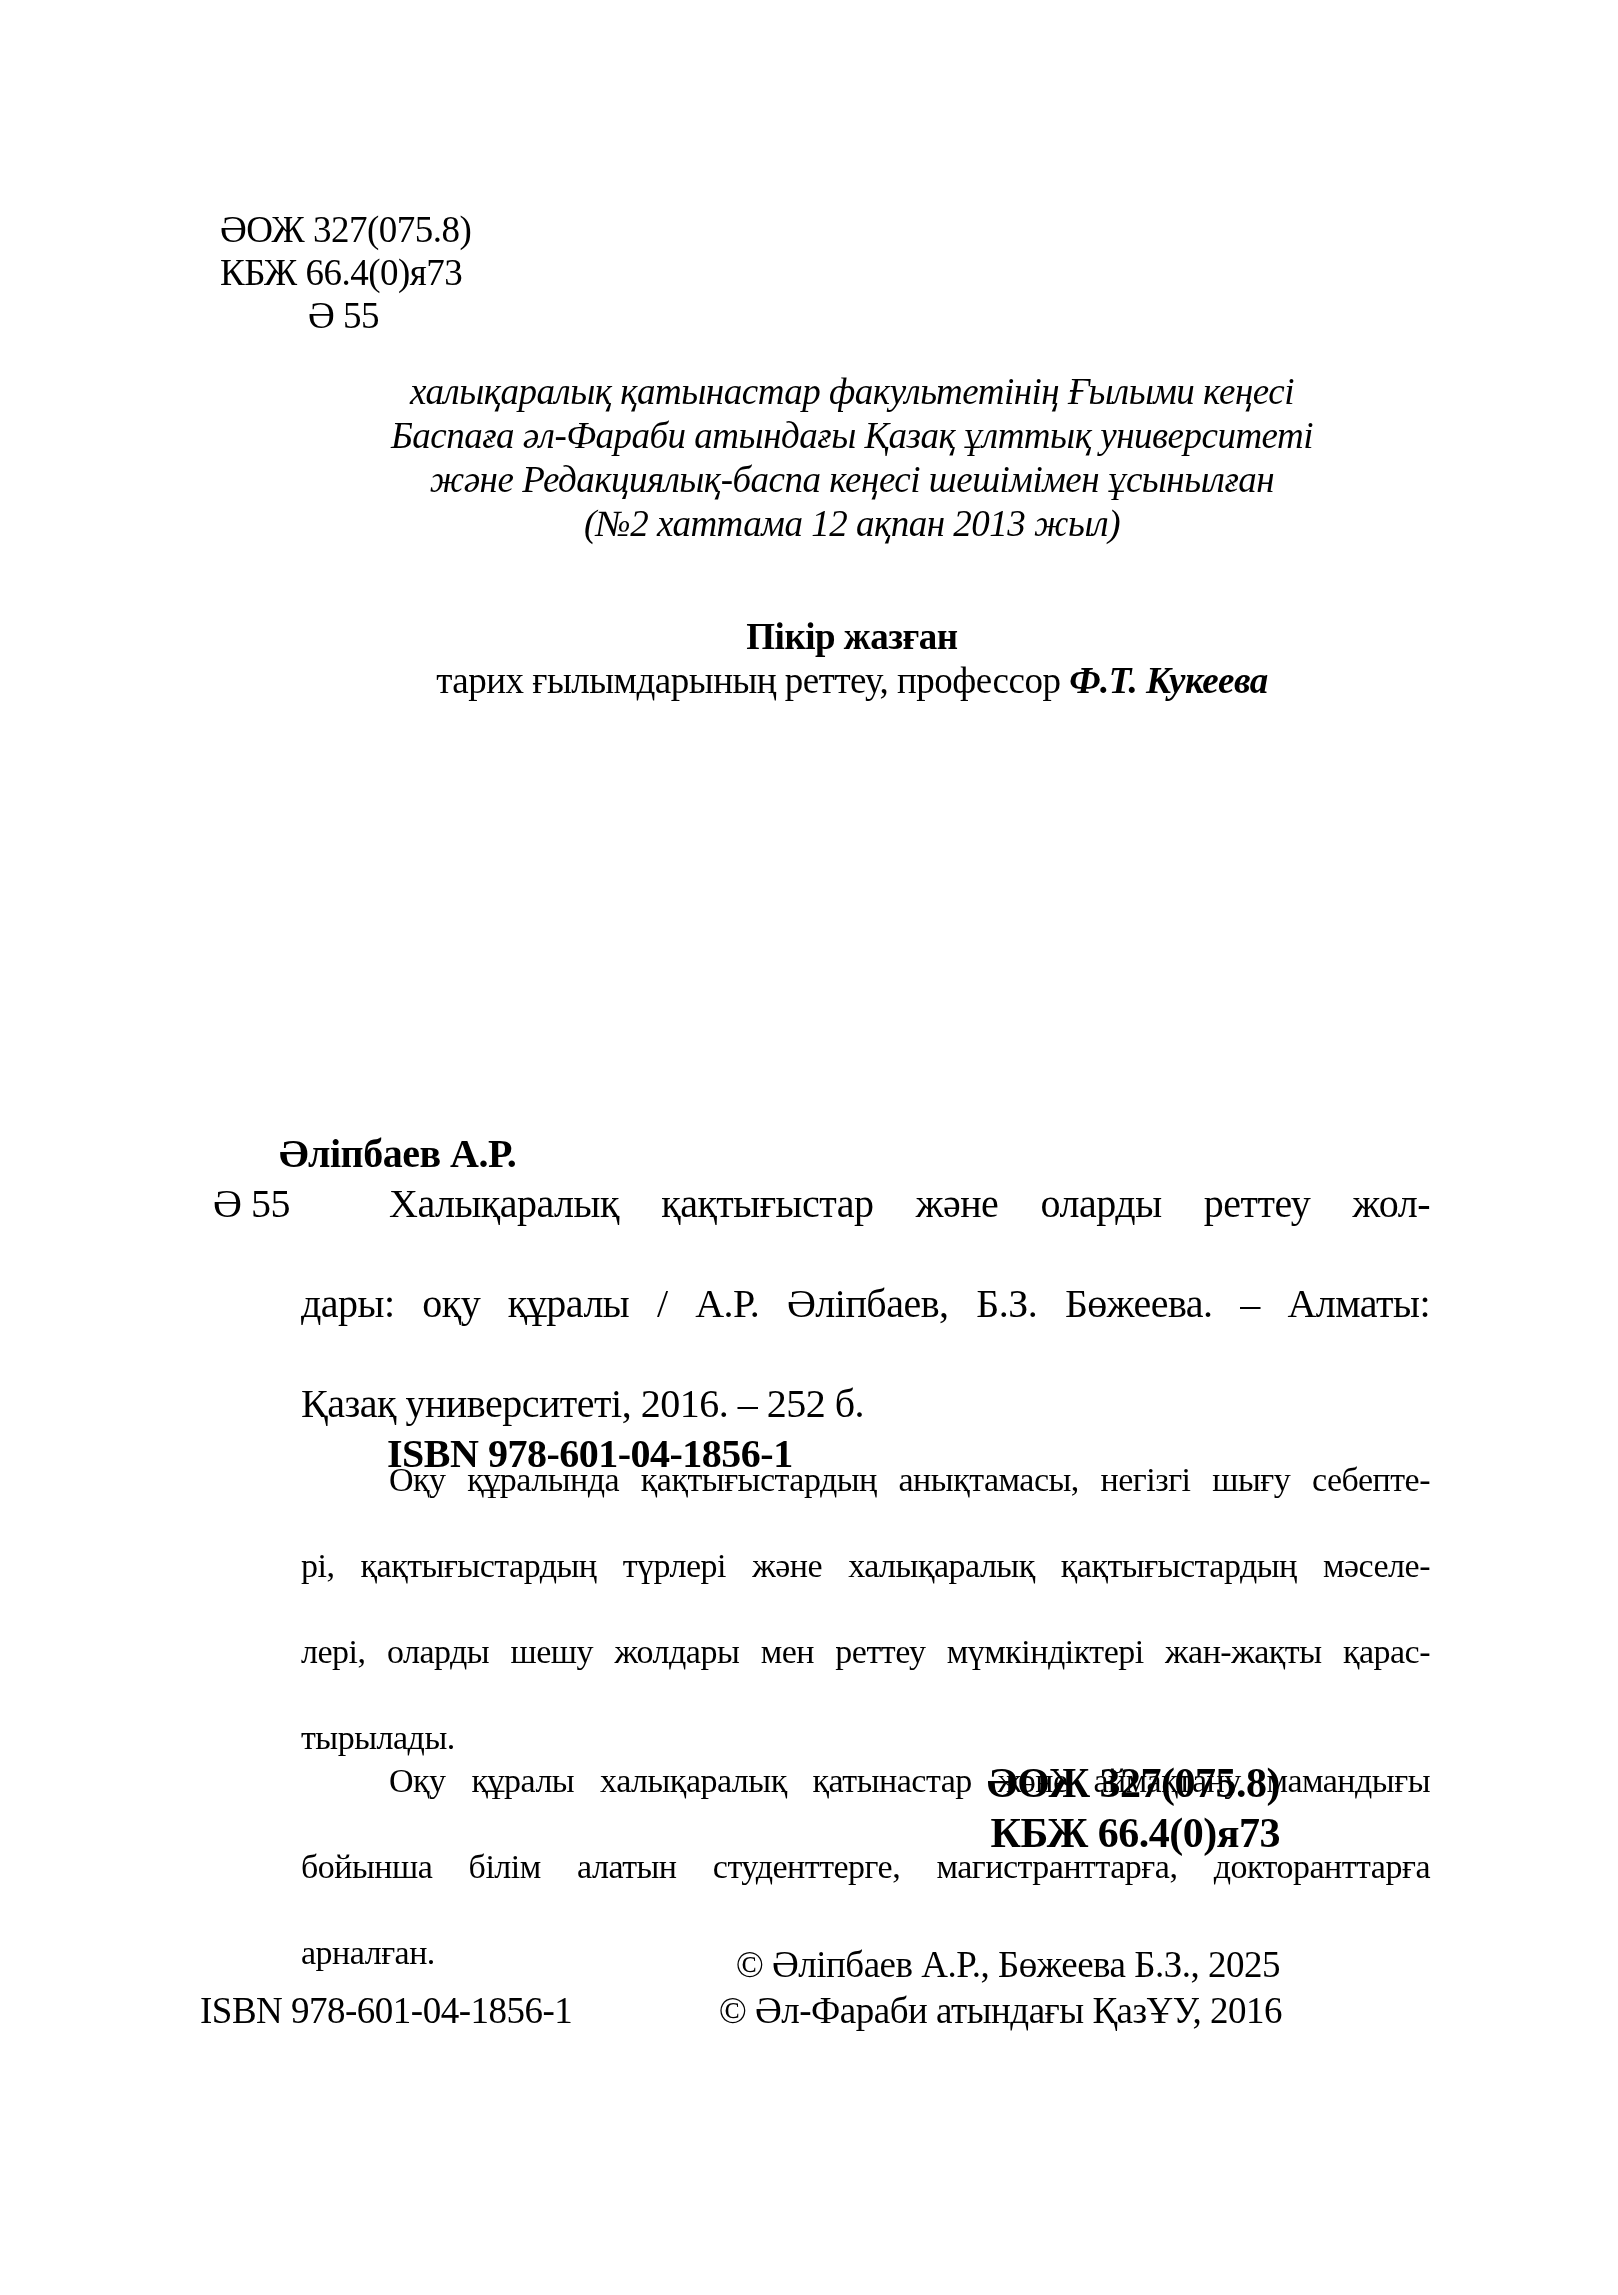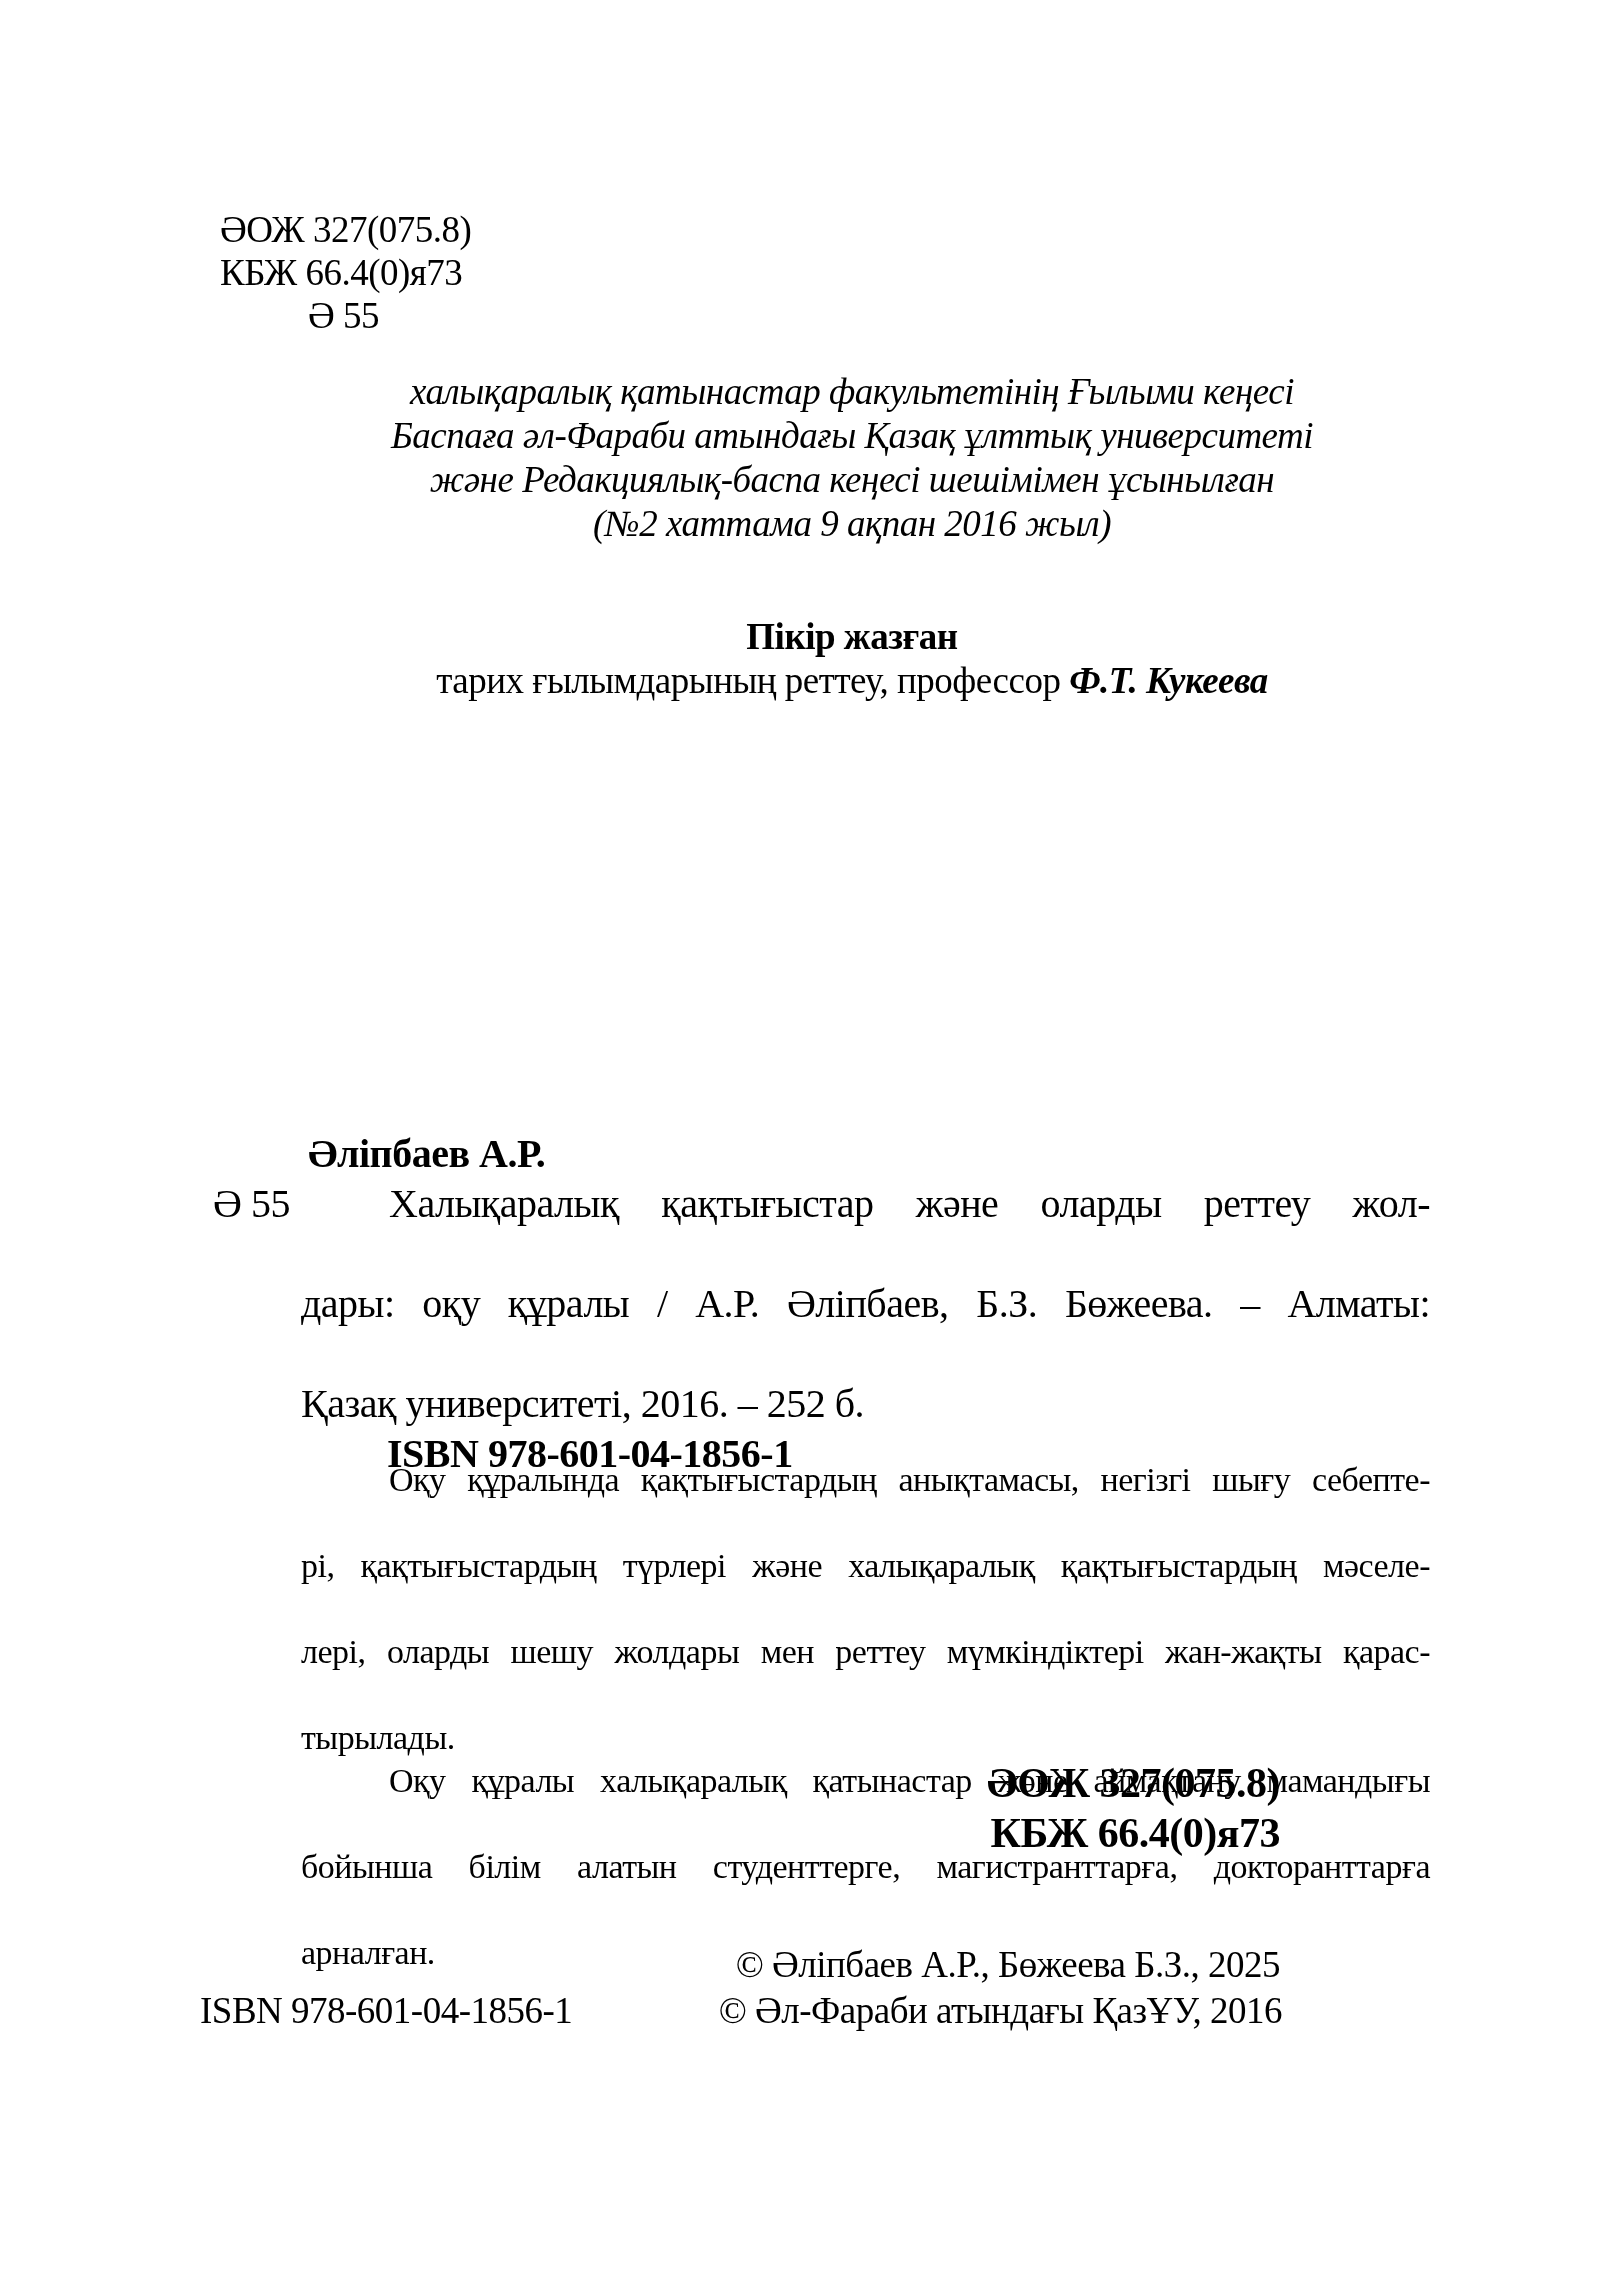--- a/index.html
+++ b/index.html
@@ -49,21 +49,21 @@
     text-align: center;
     font-size: 37px;
     line-height: 44px;
     letter-spacing: -0.5px;
   }
   .reviewer .heading { font-weight: bold; }
   .reviewer .name { font-weight: bold; font-style: italic; }
 
   
   .author-line {
-    left: 308px;
+    left: 279px;
     top: 1129px;
     font-weight: bold;
     font-size: 40px;
     line-height: 50px;
     letter-spacing: -0.5px;
     white-space: nowrap;
   }
   .catalog-code {
     left: 213px;
     top: 1179px;
@@ -139,21 +139,21 @@
   <div class="abs udc-top">
     <div>ӘОЖ 327(075.8)</div>
     <div>КБЖ 66.4(0)я73</div>
     <div class="indent">Ә 55</div>
   </div>
 
   <div class="abs approval">
     <div>халықаралық қатынастар факультетінің Ғылыми кеңесі</div>
     <div>Баспаға әл-Фараби атындағы Қазақ ұлттық университеті</div>
     <div>және Редакциялық-баспа кеңесі шешімімен ұсынылған</div>
-    <div>(№2  хаттама 9 ақпан 2016 жыл)</div>
+    <div>(№2  хаттама 12 ақпан 2013 жыл)</div>
   </div>
 
   <div class="abs reviewer">
     <div class="heading">Пікір жазған</div>
     <div><span>тарих ғылымдарының реттеу, профессор </span><span class="name">Ф.Т. Кукеева</span></div>
   </div>
 
   <div class="abs author-line">Әліпбаев А.Р.</div>
 
   <div class="abs catalog-code">Ә 55</div>

